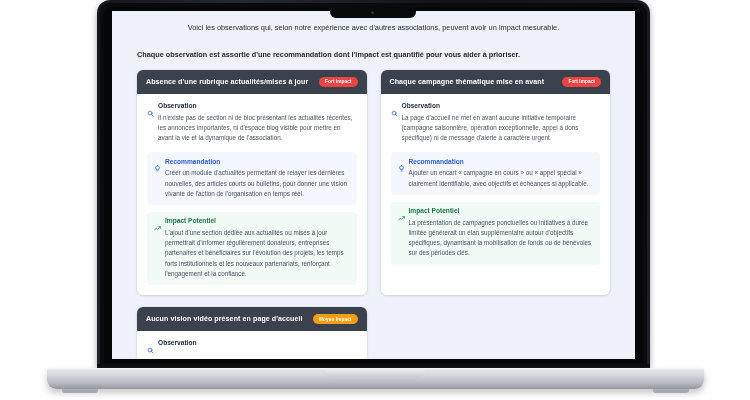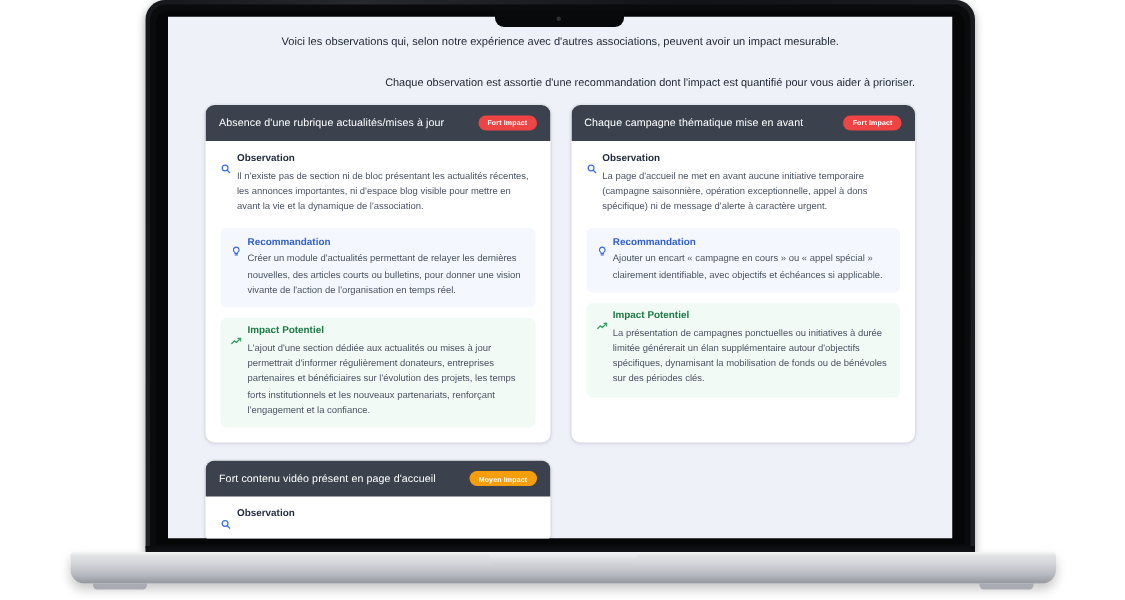--- a/index.html
+++ b/index.html
@@ -77,38 +77,38 @@
     width: 523px; height: 348px; padding: 0 25px;
     background: #eef1f7;
   }
   .intro-line {
     color: #1d2433; font-size: 7.3px; line-height: 1.4;
   }
   #intro-primary {
     text-align: center; padding-top: 12px; font-size: 7.4px; font-weight: 400;
   }
   #intro-secondary {
-    padding-top: 17px; padding-bottom: 9px; text-align: right;
-    font-size: 7.3px; font-weight: 400;
+    padding-top: 17px; padding-bottom: 9px; text-align: left;
+    font-size: 7.3px; font-weight: 700;
   }
 
   #cards-grid {
     display: grid; grid-template-columns: 1fr 1fr; gap: 12px 14px;
   }
   .card {
     background: #ffffff; border-radius: 6px; overflow: hidden;
     box-shadow: 0 1px 3px rgba(15,23,42,.10), 0 0 0 1px rgba(15,23,42,.03);
   }
   .card-header {
     background: #3b424e; padding: 7px 9px;
     display: flex; align-items: center; justify-content: space-between; gap: 7px;
     min-height: 24px;
   }
   .card-title {
-    color: #ffffff; font-size: 7.1px; font-weight: 400; line-height: 1.45;
+    color: #ffffff; font-size: 7.1px; font-weight: 700; line-height: 1.45;
     letter-spacing: .01em;
   }
   .impact-badge {
     flex: 0 0 auto; color: #ffffff; font-size: 4.7px; font-weight: 700;
     padding: 2.5px 6px; border-radius: 20px; white-space: nowrap;
     letter-spacing: .02em;
   }
   .badge-fort { background: #ef4444; }
   .badge-moyen { background: #f59e0b; }
 
@@ -247,21 +247,21 @@
                 <span class="section-label label-impact">Impact Potentiel</span>
               </div>
               <div class="section-text">La présentation de campagnes ponctuelles ou initiatives à durée limitée générerait un élan supplémentaire autour d'objectifs spécifiques, dynamisant la mobilisation de fonds ou de bénévoles sur des périodes clés.</div>
             </div>
 
           </div>
         </div>
 
         <div class="card">
           <div class="card-header">
-            <div class="card-title">Fort contenu vidéo présent en page d'accueil</div>
+            <div class="card-title">Aucun vision vidéo présent en page d'accueil</div>
             <div class="impact-badge badge-moyen">Moyen Impact</div>
           </div>
           <div class="card-body">
             <div class="section observation">
               <div class="section-head">
                 <span class="section-icon">
                   <svg viewBox="0 0 16 16" width="7" height="7" fill="none" stroke="#3b6fe0" stroke-width="1.9" stroke-linecap="round">
                     <circle cx="7" cy="7" r="4.4"></circle>
                       <line x1="10.3" y1="10.3" x2="14" y2="14"></line>
                   </svg>

